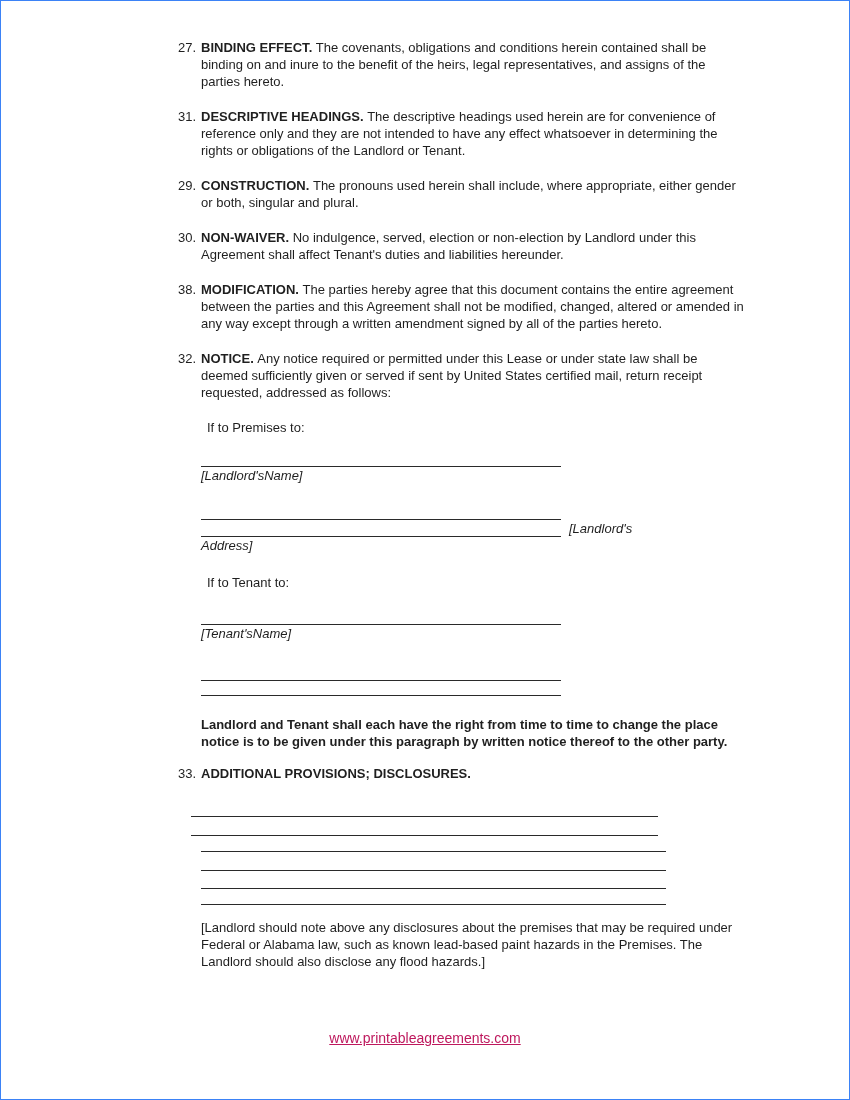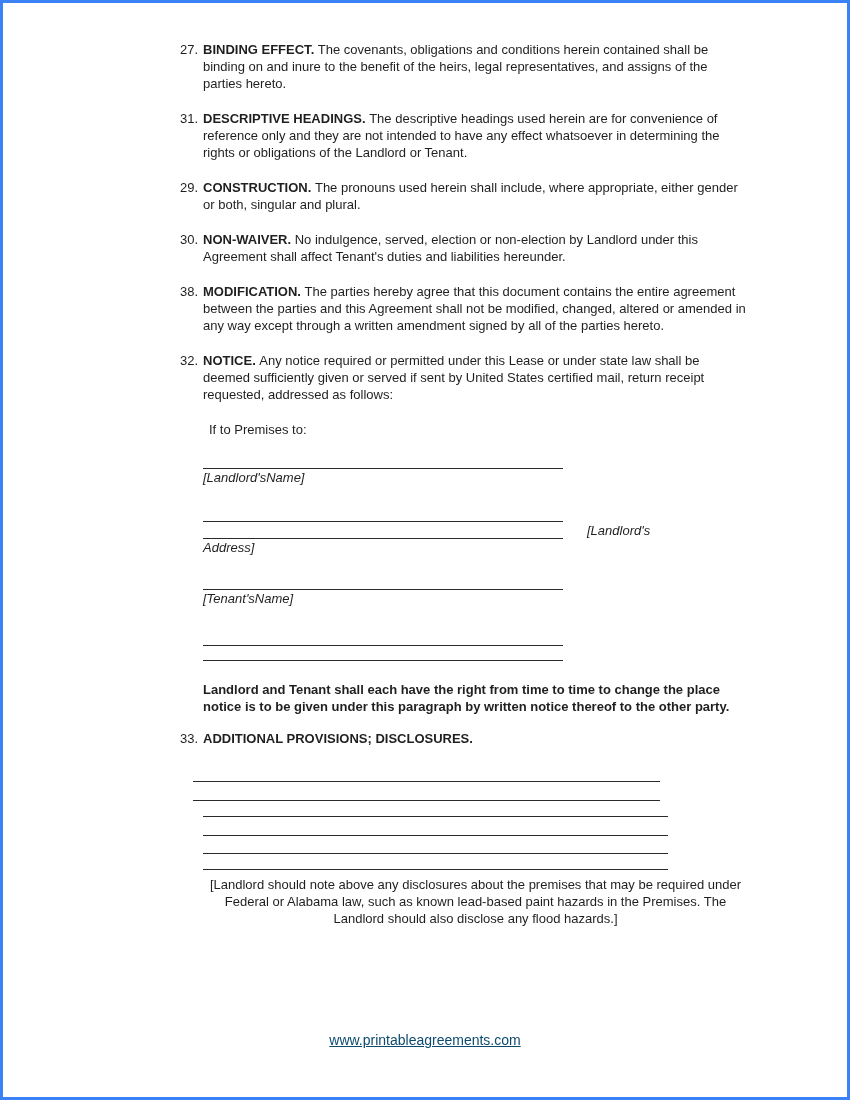--- a/index.html
+++ b/index.html
@@ -3,48 +3,48 @@
 <meta charset="utf-8">
 <style>
   html,body{margin:0;padding:0;}
   body{
     width:850px;height:1100px;position:relative;background:#ffffff;
     font-family:"Liberation Sans","DejaVu Sans",sans-serif;
     color:#1f1f1f;font-size:13px;line-height:17px;
     -webkit-font-smoothing:antialiased;
   }
   .page{
-    position:absolute;inset:0;border:3px solid #3b82f6;box-sizing:border-box;
+    position:absolute;inset:0;border:1px solid #3b82f6;box-sizing:border-box;
     background:#fff;overflow:hidden;
   }
   .content{position:absolute;top:38px;left:177px;width:568px;}
   .section{position:relative;padding-left:23px;margin-bottom:18px;}
   .sec-num{position:absolute;left:0;top:0;}
   .sec-title{font-weight:bold;}
   .sec-title::after{content:".\00a0 ";font-weight:bold;white-space:pre;}
   .sec-title.no-body::after{content:".";}
   .notice-block{margin-left:23px;}
   .if-label{margin-left:6px;}
   .blank{border-bottom:1px solid #2a2a2a;width:360px;}
   .blank.h30{height:30px;}
   .blank.h33{height:33px;}
   .blank.h35{height:35px;}
   .blank.h38{height:38px;}
   .blank.h14{height:14px;}
   .hint{font-style:italic;}
   .blank-row{display:flex;align-items:flex-end;}
-  .blank-row .hint{margin-left:24px;white-space:nowrap;}
+  .blank-row .hint{margin-left:8px;white-space:nowrap;}
   .para{margin-top:20px;font-weight:bold;}
   .sec33{margin-top:15px;margin-bottom:12px;}
   .lines33{margin-left:23px;}
   .l33{border-bottom:1px solid #2a2a2a;width:465px;}
   .l33.wide{width:467px;margin-left:-10px;}
   .l1{height:22px;} .l2{height:18px;} .l3{height:15px;}
   .l4{height:18px;} .l5{height:17px;} .l6{height:15px;}
-  .note{margin-top:6px;margin-left:23px;width:545px;text-align:center;}
+  .note{margin-top:14px;margin-left:23px;width:545px;}
   .tenant-label{margin-top:20px;}
   .footer{position:absolute;left:0;right:0;top:1029px;text-align:center;font-size:14px;}
   .footer a{text-decoration:underline;}
 </style>
 </head>
 <body>
 
 <div class="page">
   <div class="content">
 
@@ -82,20 +82,21 @@
       <div class="if-label">If to Premises to:</div>
       <div class="blank h30"></div>
       <div class="hint">[Landlord'sName]</div>
       <div class="blank h35"></div>
       <div class="blank-row">
         <div class="blank h14"></div>
         <span class="hint">[Landlord's</span>
       </div>
       <div class="hint">Address]</div>
 
+      <div class="if-label tenant-label">If to Tenant to:</div>
       <div class="blank h33"></div>
       <div class="hint">[Tenant'sName]</div>
       <div class="blank h38"></div>
       <div class="blank h14"></div>
 
       <div class="para">Landlord and Tenant shall each have the right from time to time to change the place notice is to be given under this paragraph by written notice thereof to the other party.</div>
     </div>
 
     <div class="section sec33">
       <span class="sec-num">33.</span>
@@ -109,15 +110,15 @@
       <div class="l33 l4"></div>
       <div class="l33 l5"></div>
       <div class="l33 l6"></div>
     </div>
 
     <div class="note">[Landlord should note above any disclosures about the premises that may be required under Federal or Alabama law, such as known lead-based paint hazards in the Premises. The Landlord should also disclose any flood hazards.]</div>
 
   </div>
 
   <div class="footer">
-    <a href="#" style="color: #0c4a6e;">www.printableagreements.com</a>
+    <a href="#" style="color: #be185d;">www.printableagreements.com</a>
   </div>
 </div>
 
 </body></html>

